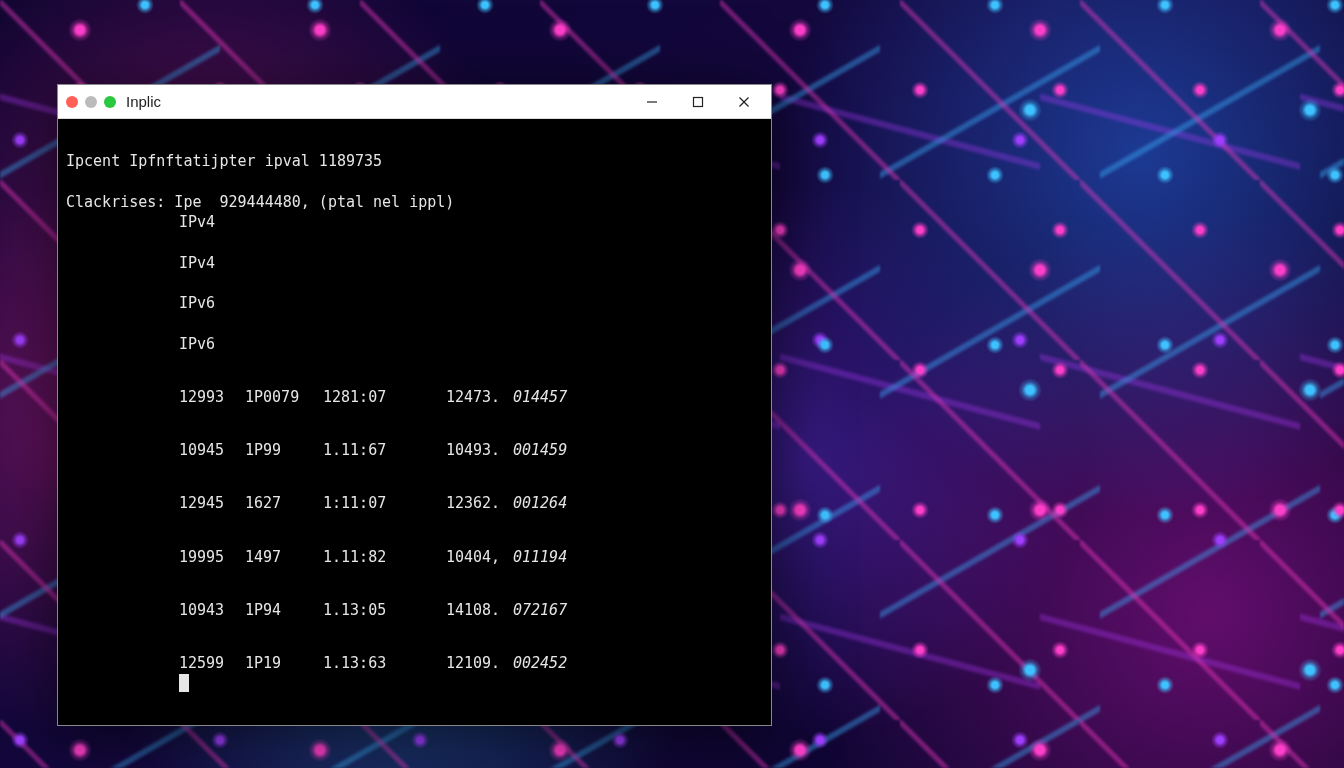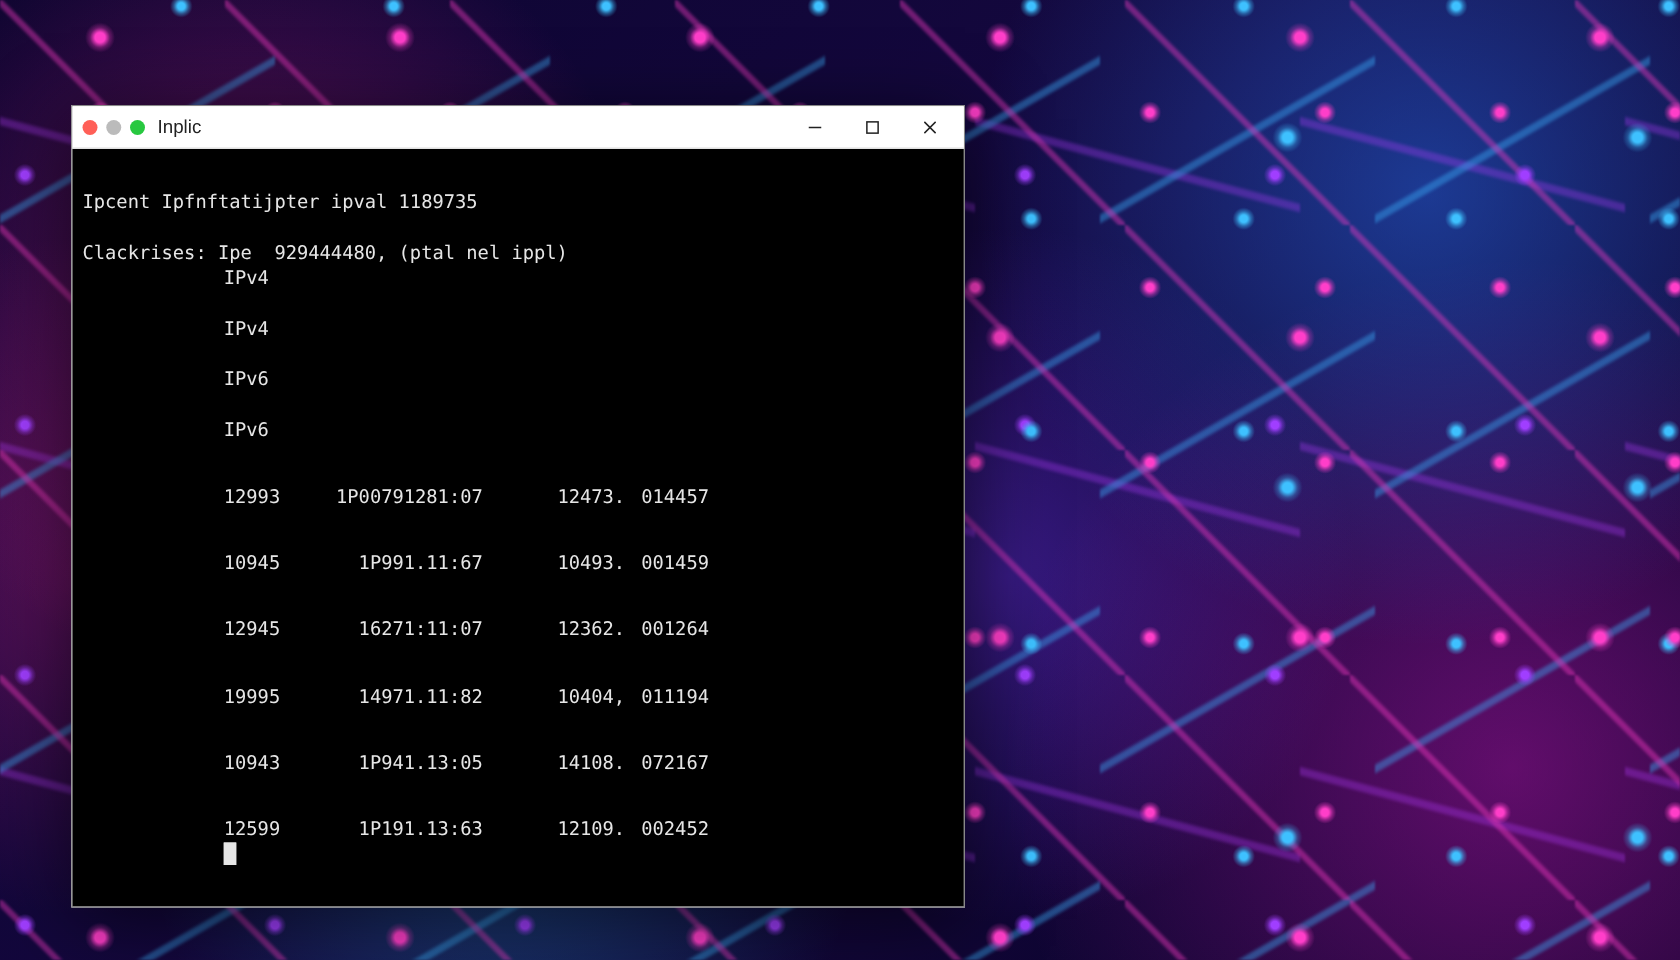--- a/index.html
+++ b/index.html
@@ -136,24 +136,24 @@
 }
 
 .row {
   display: flex;
 }
 .col {
   display: inline-block;
   margin-top: 33px;
 }
 .c1 { width: 66px; }
-.c2 { width: 78px; text-align: right; }
+.c2 { width: 78px; }
 .c3 { width: 110px; }
 .c4 { width: 80px; text-align: center; }
-.c5 { width: auto; }
+.c5 { width: auto; font-style: italic; }
 .indent { padding-left: 113px; }
 </style>
 </head>
 <body>
 
 <div class="bg"></div>
 
 <div class="window">
   <div class="titlebar">
     <div class="traffic">

